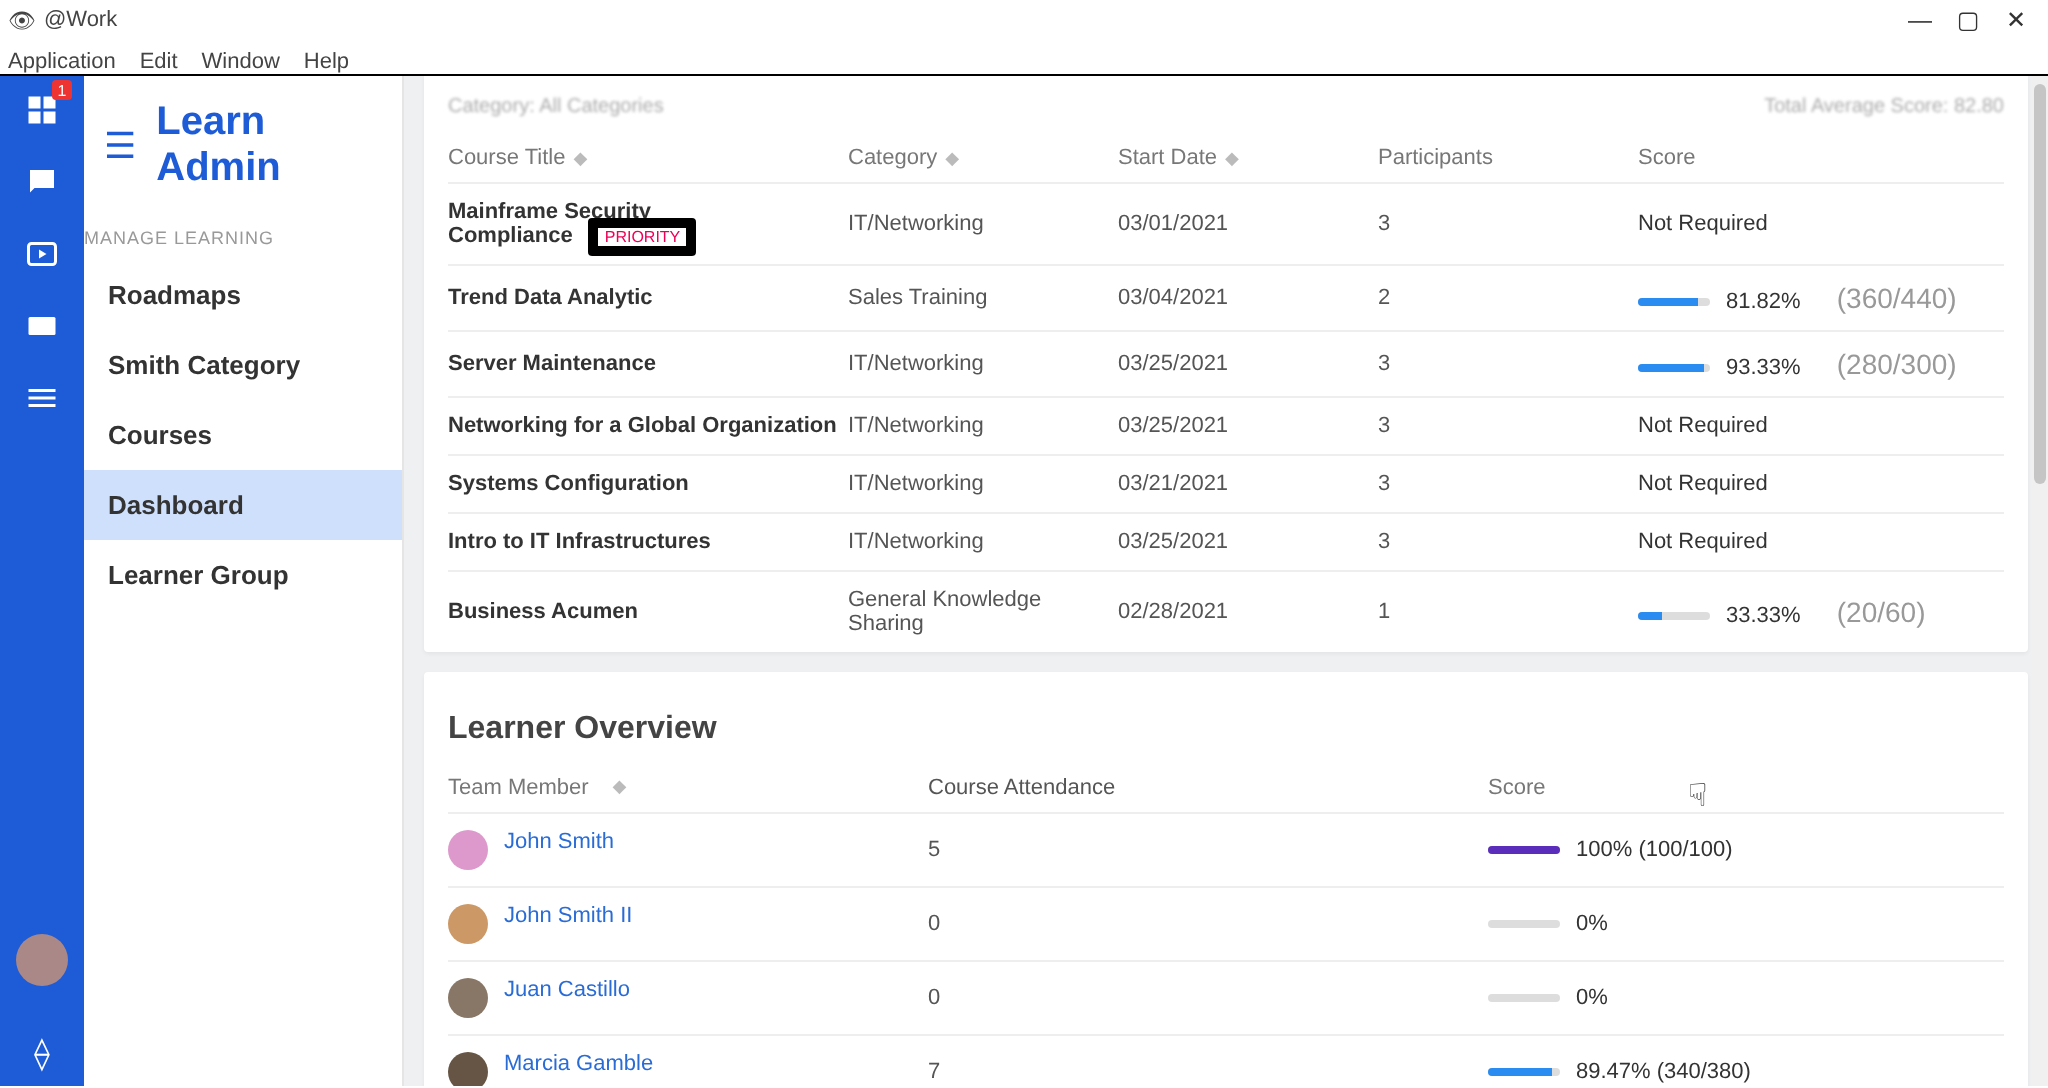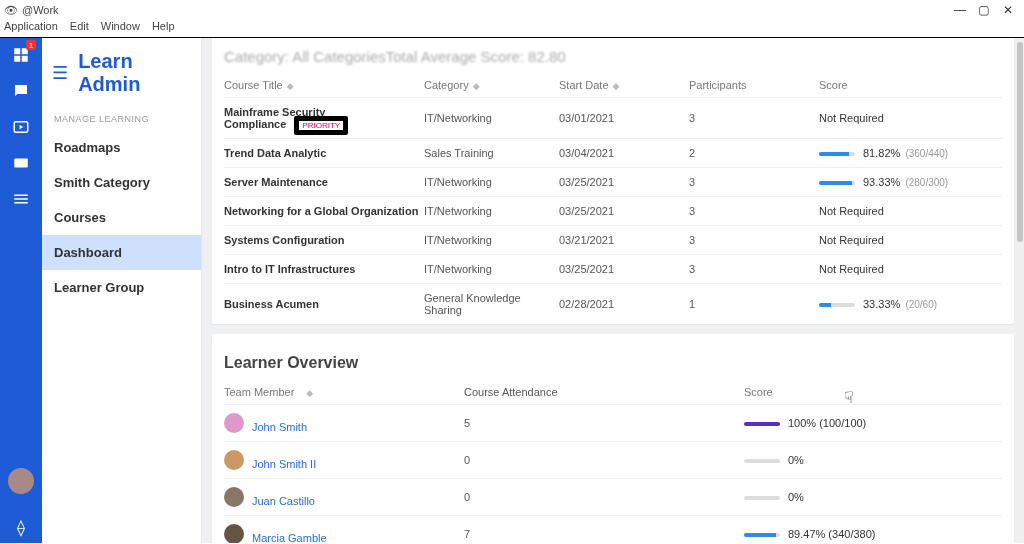--- a/index.html
+++ b/index.html
@@ -1,57 +1,57 @@
 <!DOCTYPE html>
 <html><head>
 <meta charset="utf-8">
 <style>
 *{box-sizing:border-box;margin:0;padding:0;font-family:-apple-system,Segoe UI,Arial,sans-serif}
 body{width:1024px;height:544px;overflow:hidden;font-size:12px;color:#333;background:#fff}
 .titlebar{height:20px;background:#fff;display:flex;align-items:center;padding:0 4px;font-size:11px;color:#444}
 .titlebar .eye{margin-right:4px;font-size:11px}
 .titlebar .spacer{flex:1}
 .titlebar .btn{width:24px;text-align:center;font-size:12px;color:#333}
-.menubar{height:18px;background:#fff;display:flex;align-items:flex-start;padding:0 4px;font-size:11px;color:#444;border-bottom:1px solid #000}
+.menubar{height:18px;background:#fff;display:flex;align-items:flex-end;padding:0 4px;font-size:11px;color:#444;border-bottom:1px solid #000}
 .menubar span{margin-right:12px}
 .app{display:flex;height:505px}
 .rail{width:42px;background:#1d5cd6;display:flex;flex-direction:column;align-items:center;padding-top:6px;gap:14px}
 .rail .ico{width:22px;height:22px;display:flex;align-items:center;justify-content:center;color:#fff;position:relative;font-size:14px}
 .rail .ico svg{width:18px;height:18px;fill:#fff}
 .rail .badge{position:absolute;top:-4px;right:-4px;background:#e33;color:#fff;font-size:8px;width:10px;height:10px;border-radius:2px;display:flex;align-items:center;justify-content:center}
 .rail .spacer{flex:1}
 .rail .avatar{width:26px;height:26px;border-radius:50%;background:#a88;margin-bottom:10px}
 .rail .diamond{color:#fff;font-size:16px;margin-bottom:6px}
 .sidebar{width:160px;background:#fff;border-right:1px solid #e5e5e5;padding-top:8px}
 .sidebar .header{display:flex;align-items:center;gap:10px;padding:4px 10px 12px}
 .sidebar .hamb{color:#1d5cd6;font-size:18px}
 .sidebar .title{color:#1d5cd6;font-size:20px;font-weight:700}
-.sidebar .section{color:#999;font-size:9px;letter-spacing:.5px;padding:6px 12px}
+.sidebar .section{color:#999;font-size:9px;letter-spacing:.5px;padding:6px 0}
 .sidebar .item{padding:10px 12px;font-size:13px;font-weight:600;color:#333;cursor:pointer}
 .sidebar .item.active{background:#cfe0fc}
 .content{flex:1;background:#eef0f2;overflow:hidden;position:relative}
 .panel{background:#fff;margin:0 10px 10px;border-radius:2px;padding:8px 12px 0;box-shadow:0 1px 2px rgba(0,0,0,.05)}
-.toprow{display:flex;color:#888;font-size:15px;padding:2px 0 8px;filter:blur(0.8px);opacity:.7}
+.toprow{display:flex;justify-content:space-between;color:#888;font-size:10px;padding:2px 0 8px;filter:blur(0.8px);opacity:.7}
 .thead,.trow{display:flex;align-items:center;font-size:11px}
 .thead{color:#777;padding:6px 0}
 .trow{padding:8px 0;border-top:1px solid #eee;color:#555}
 .ct{width:200px}
 .cat{width:135px}
 .sd{width:130px}
 .pp{width:130px}
 .sc{flex:1}
 .ct b{color:#333;font-weight:600}
 .prio{color:#e05;font-size:8px;font-weight:400;border:5px solid #000000;padding:0 3px;margin-left:8px;border-radius:2px}
 .sort{color:#bbb;font-size:9px;margin-left:4px}
 .bar{display:inline-block;width:36px;height:4px;background:#ddd;border-radius:2px;vertical-align:middle;margin-right:8px;position:relative;overflow:hidden}
 .bar i{position:absolute;left:0;top:0;bottom:0;background:#2a8cf0}
 .pct{color:#333;font-size:11px}
-.sub{color:#999;font-size:10px;margin-left:2px}
+.sub{color:#999;font-size:14px;margin-left:15px}
 .h2{font-size:16px;font-weight:600;color:#444;padding:12px 0 8px}
-.tm{width:240px;display:flex;align-items:flex-end;gap:8px}
+.tm{width:240px;display:flex;align-items:flex-start;gap:8px}
 .tm .av{width:20px;height:20px;border-radius:50%;background:#ccc;display:inline-block}
 .tm .name{color:#2a6cd6;font-size:11px}
 .ca{width:280px;color:#555}
 .sc2{flex:1}
 .bar2{display:inline-block;width:36px;height:4px;background:#ddd;border-radius:2px;vertical-align:middle;margin-right:8px;position:relative;overflow:hidden}
 .bar2 i{position:absolute;left:0;top:0;bottom:0}
 .scrollbar{position:absolute;right:0;top:0;bottom:0;width:8px;background:#f0f0f0}
 .scrollbar .thumb{position:absolute;left:1px;right:1px;top:4px;height:200px;background:#c5c5c5;border-radius:3px}
 .cursor{position:absolute;left:642px;top:350px;font-size:16px;color:#333;pointer-events:none}
 </style>

